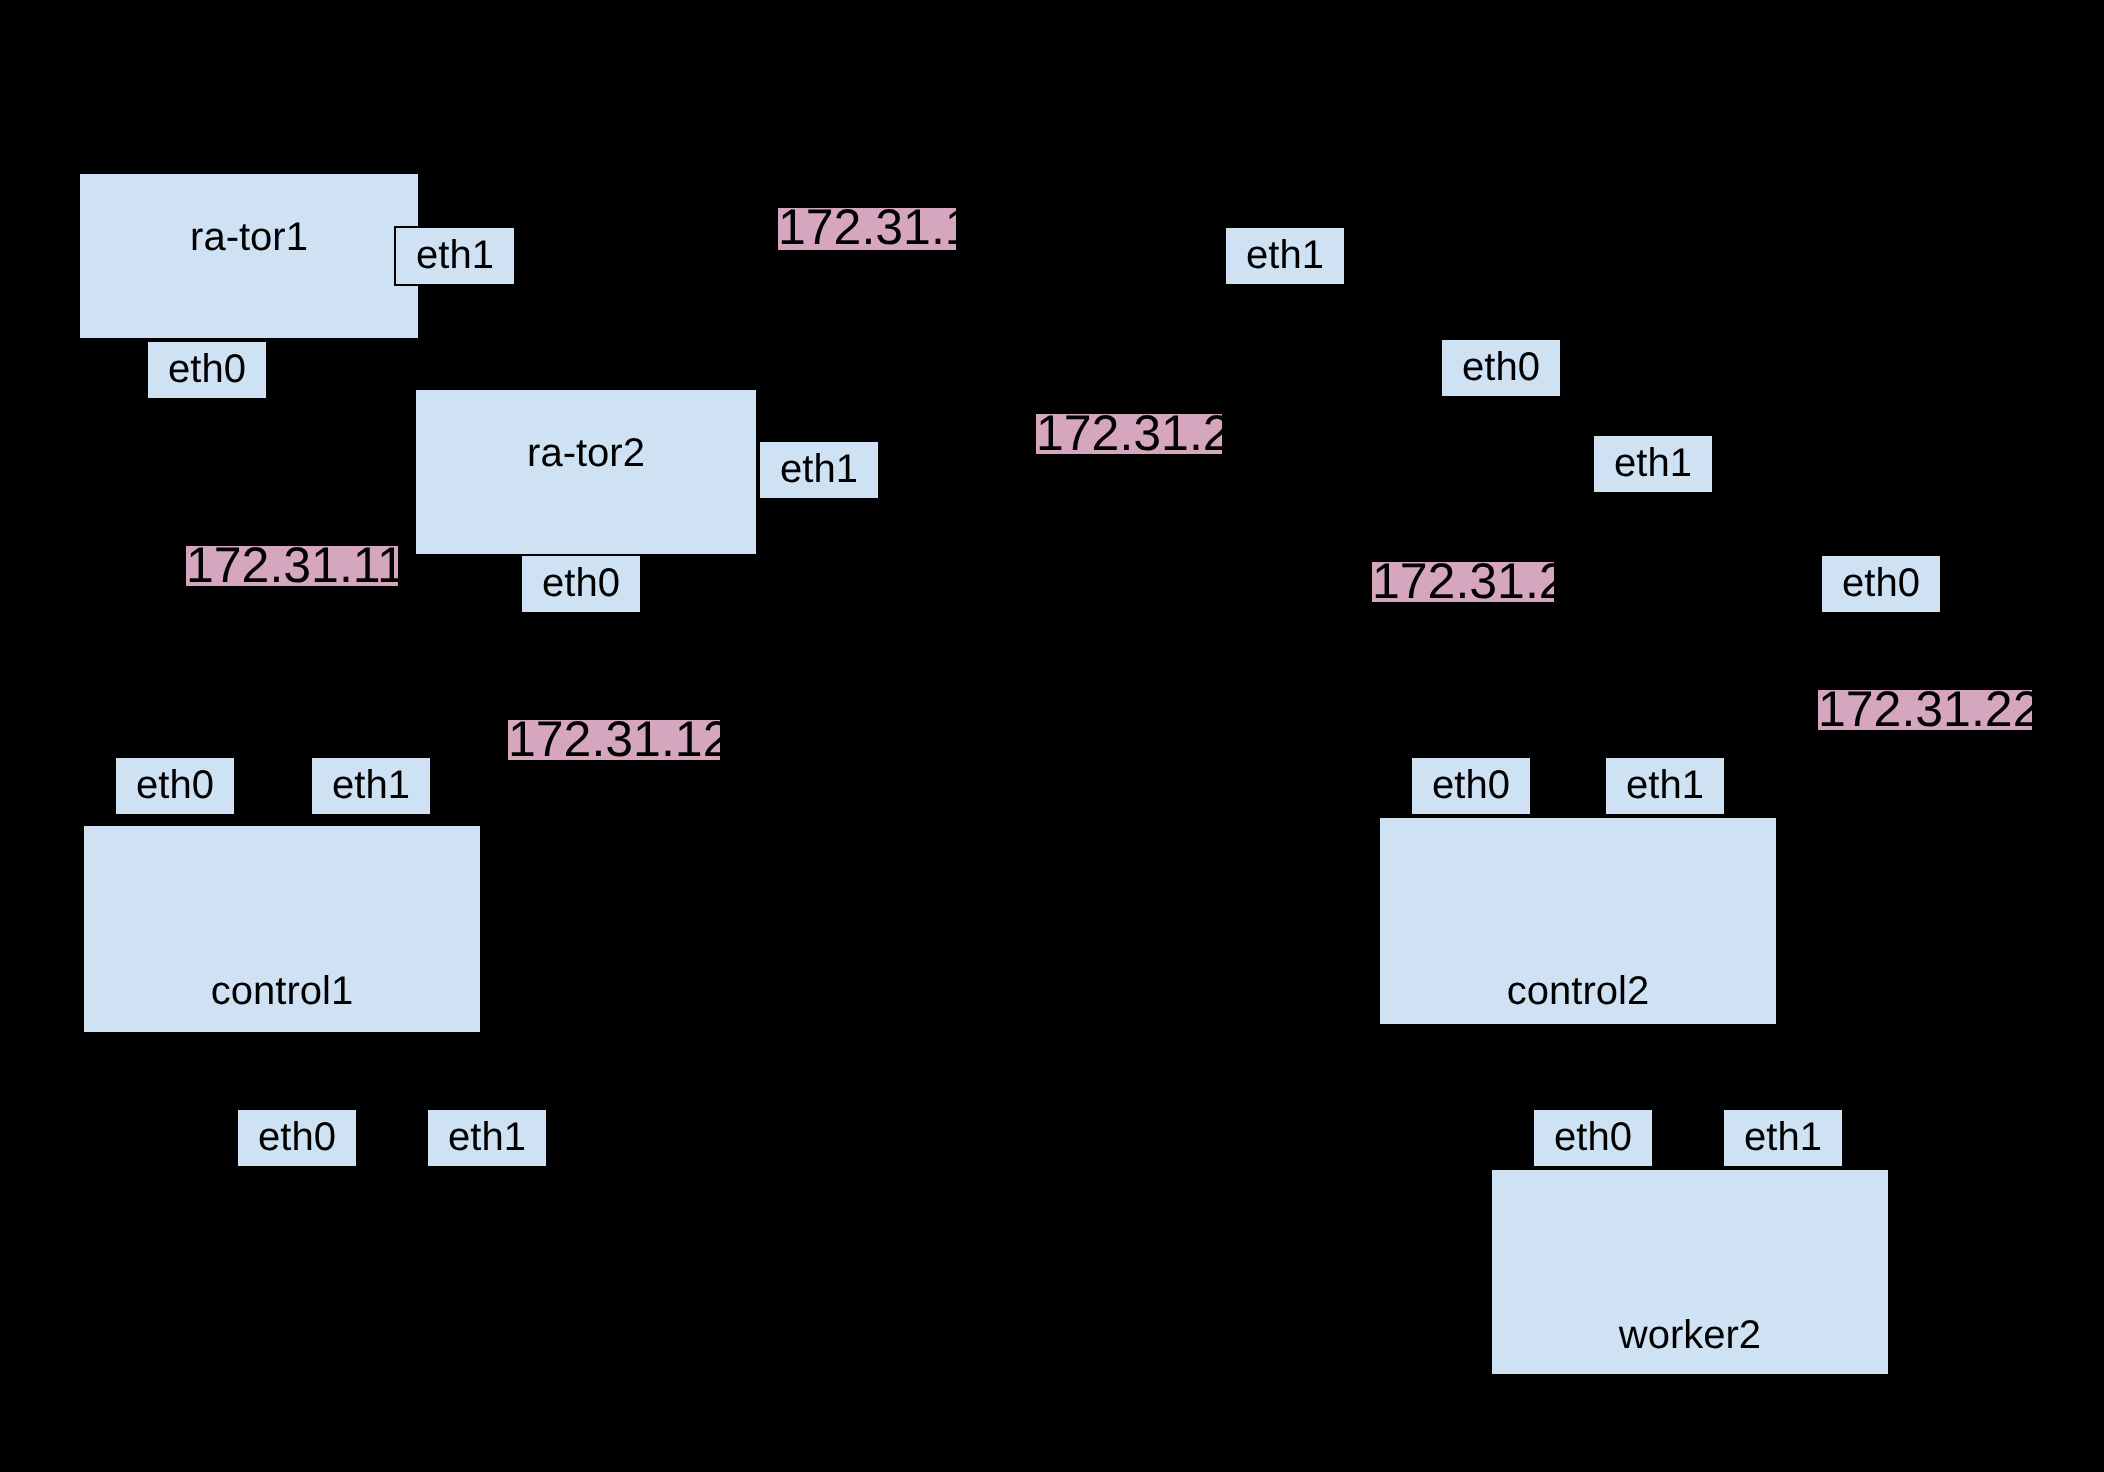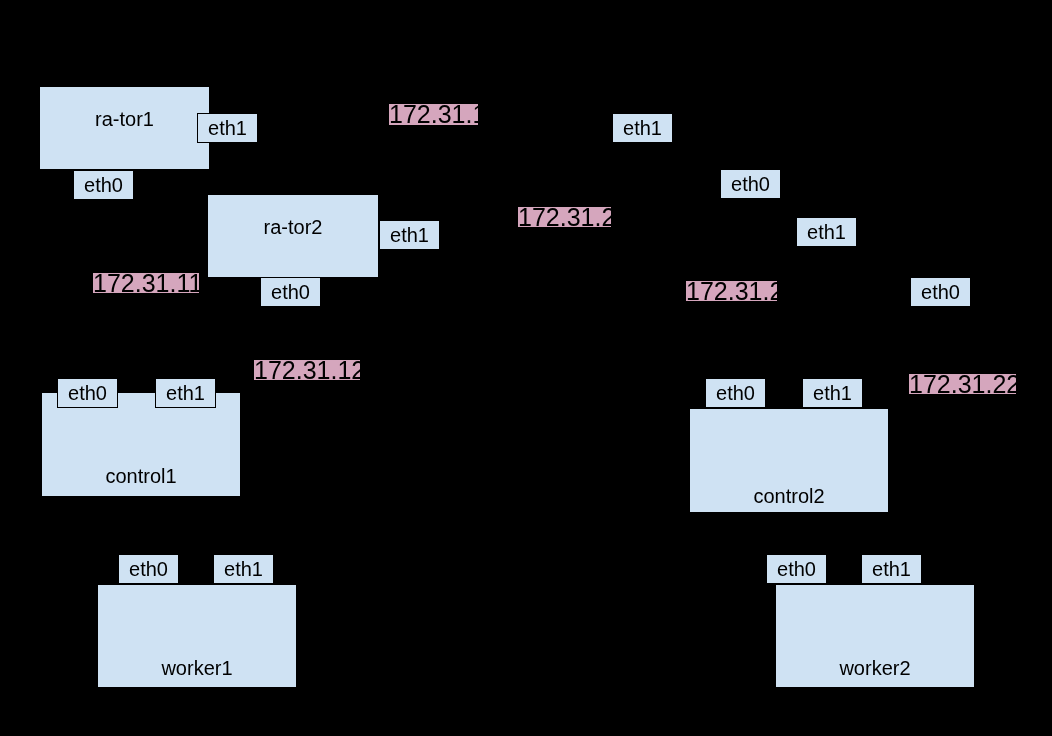--- a/index.html
+++ b/index.html
@@ -54,24 +54,24 @@
     line-height: 20px;
     text-align: left;
     z-index: 3;
   }
 
   
   #n-ra-tor1  { left: 39px;  top: 86px;  width: 171px; height: 84px; }
   #n-ra-tor2  { left: 207px; top: 194px; width: 172px; height: 84px; justify-content: center; }
   #n-rb-tor1  { left: 674px; top: 86px;  width: 172px; height: 84px; }
   #n-rb-tor2  { left: 855px; top: 194px; width: 171px; height: 84px; }
-  #n-control1 { left: 41px;  top: 392px; width: 200px; height: 105px; }
+  #n-control1 { left: 41px;  top: 412px; width: 200px; height: 105px; }
   #n-control2 { left: 689px; top: 408px; width: 200px; height: 105px; align-items: center; }
   #n-worker1  { left: 97px;  top: 584px; width: 200px; height: 104px; }
-  #n-worker2  { left: 775px; top: 584px; width: 200px; height: 104px; }
+  #n-worker2  { left: 745px; top: 584px; width: 200px; height: 104px; }
 
   
   #p-ra-tor1-eth1  { left: 197px; top: 113px; }
   #p-ra-tor1-eth0  { left: 73px;  top: 170px; }
   #p-ra-tor2-eth1  { left: 379px; top: 220px; }
   #p-ra-tor2-eth0  { left: 260px; top: 277px; }
   #p-rb-tor1-eth1  { left: 612px; top: 113px; }
   #p-rb-tor1-eth0  { left: 720px; top: 169px; }
   #p-rb-tor2-eth1  { left: 796px; top: 217px; }
   #p-rb-tor2-eth0  { left: 910px; top: 277px; }
@@ -83,21 +83,21 @@
   #p-worker1-eth1  { left: 213px; top: 554px; }
   #p-worker2-eth0  { left: 766px; top: 554px; }
   #p-worker2-eth1  { left: 861px; top: 554px; }
 
   
   #ip-s1  { left: 389px; top: 104px; width: 89px;  height: 21px; line-height: 21px; }
   #ip-s2  { left: 518px; top: 207px; width: 93px; }
   #ip-s11 { left: 54px;  top: 273px; width: 106px; margin-left: 39px; }
   #ip-s12 { left: 254px; top: 360px; width: 106px; }
   #ip-s21 { left: 686px; top: 281px; width: 91px; }
-  #ip-s22 { left: 909px; top: 374px; width: 107px; }
+  #ip-s22 { left: 909px; top: 345px; width: 107px; }
 </style>
 </head>
 <body>
 
 <div class="canvas" style="--background: #000000; --node-fill: #cfe2f3; --node-border: #000000; --ip-fill: #d5a6bd; --text: #000000;">
 
   <div class="node tor" id="n-ra-tor1">
     <span>ra-tor1</span>
   </div>
   <div class="port" id="p-ra-tor1-eth1">eth1</div>
@@ -120,23 +120,20 @@
   </div>
   <div class="port" id="p-control1-eth0">eth0</div>
   <div class="port" id="p-control1-eth1">eth1</div>
 
   <div class="node host" id="n-control2">
     <span>control2</span>
   </div>
   <div class="port" id="p-control2-eth0">eth0</div>
   <div class="port" id="p-control2-eth1">eth1</div>
 
-  <div class="node host" id="n-worker1">
-    <span>worker1</span>
-  </div>
   <div class="port" id="p-worker1-eth0">eth0</div>
   <div class="port" id="p-worker1-eth1">eth1</div>
 
   <div class="node host" id="n-worker2">
     <span>worker2</span>
   </div>
   <div class="port" id="p-worker2-eth0">eth0</div>
   <div class="port" id="p-worker2-eth1">eth1</div>
 
   <div class="ip" id="ip-s1">172.31.1</div>

